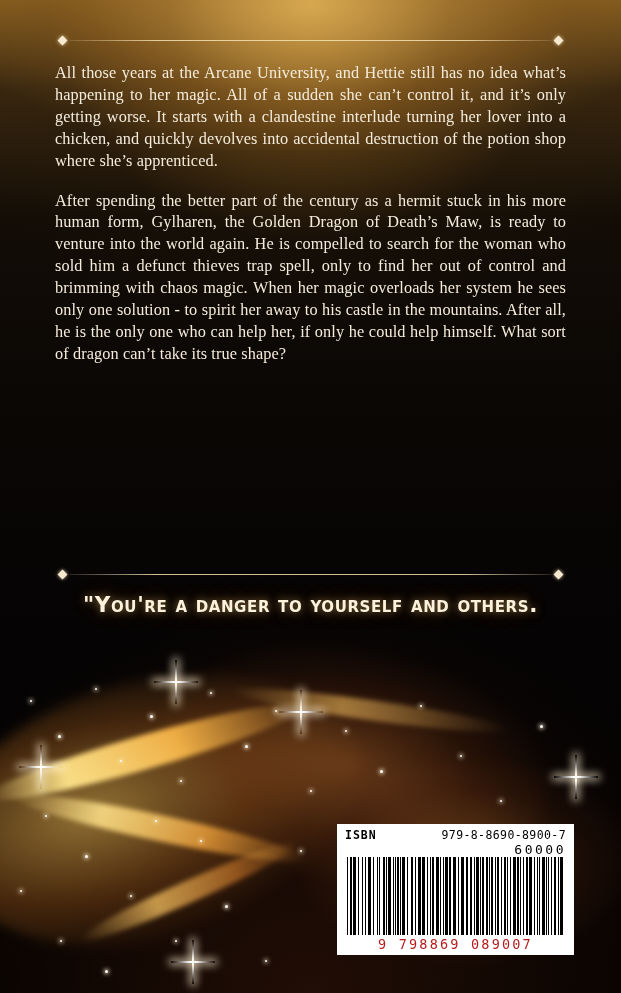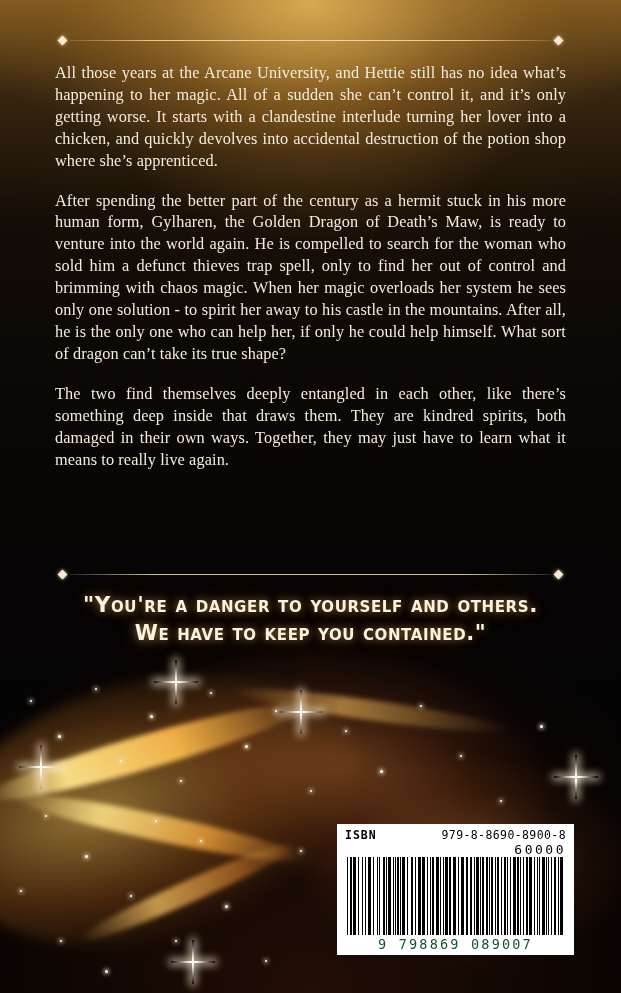--- a/index.html
+++ b/index.html
@@ -222,51 +222,49 @@
     height: 100%;
   }
   .digits {
     position: absolute;
     left: 10px;
     top: 112px;
     width: 217px;
     font-family: "DejaVu Sans Mono", monospace;
     font-size: 13.5px;
     letter-spacing: 2.2px;
-    color: #14532d;
+    color: #b91c1c;
     text-align: center;
   }
 </style>
 </head>
 <body>
 
 <div class="page">
   <div class="top-glow"></div>
 
   <div class="divider divider-top">
     <span class="dot"></span>
     <span class="line"></span>
     <span class="dot"></span>
   </div>
 
   <div class="blurb">
     <p>All those years at the Arcane University, and Hettie still has no idea what’s happening to her magic. All of a sudden she can’t control it, and it’s only getting worse. It starts with a clandestine interlude turning her lover into a chicken, and quickly devolves into accidental destruction of the potion shop where she’s apprenticed.</p>
     <p>After spending the better part of the century as a hermit stuck in his more human form, Gylharen, the Golden Dragon of Death’s Maw, is ready to venture into the world again. He is compelled to search for the woman who sold him a defunct thieves trap spell, only to find her out of control and brimming with chaos magic. When her magic overloads her system he sees only one solution - to spirit her away to his castle in the mountains. After all, he is the only one who can help her, if only he could help himself. What sort of dragon can’t take its true shape?</p>
-    <p>The two find themselves deeply entangled in each other, like there’s something deep inside that draws them. They are kindred spirits, both damaged in their own ways. Together, they may just have to learn what it means to really live again.</p>
   </div>
 
   <div class="divider divider-bottom">
     <span class="dot"></span>
     <span class="line"></span>
     <span class="dot"></span>
   </div>
 
   <div class="quote">
     <span class="ql">"You're a danger to yourself and others.</span>
-    <span class="ql">We have to keep you contained."</span>
   </div>
 
   <div class="art">
     <div class="swirl s1"></div>
     <div class="swirl s2"></div>
     <div class="swirl s3"></div>
     <div class="ribbon r1"></div>
     <div class="ribbon r2"></div>
     <div class="ribbon r3"></div>
     <div class="ribbon r4"></div>
@@ -304,21 +302,21 @@
       <span class="bigstar" style="left:40px; top:105px;"></span>
       <span class="bigstar" style="left:575px; top:115px;"></span>
       <span class="bigstar" style="left:192px; top:300px;"></span>
       <span class="bigstar" style="left:300px; top:50px;"></span>
     </div>
   </div>
 
   <div class="barcode-box">
     <div class="isbn-row">
       <span class="lbl">ISBN</span>
-      <span>979-8-8690-8900-8</span>
+      <span>979-8-8690-8900-7</span>
     </div>
     <div class="ean5">60000</div>
     <div class="bars" id="bars">
         <span style="width: 1px;"></span>
         <span style="width: 2px; background: transparent;"></span>
         <span style="width: 2px;"></span>
         <span style="width: 1px; background: transparent;"></span>
         <span style="width: 3px;"></span>
         <span style="width: 2px; background: transparent;"></span>
         <span style="width: 1px;"></span>

